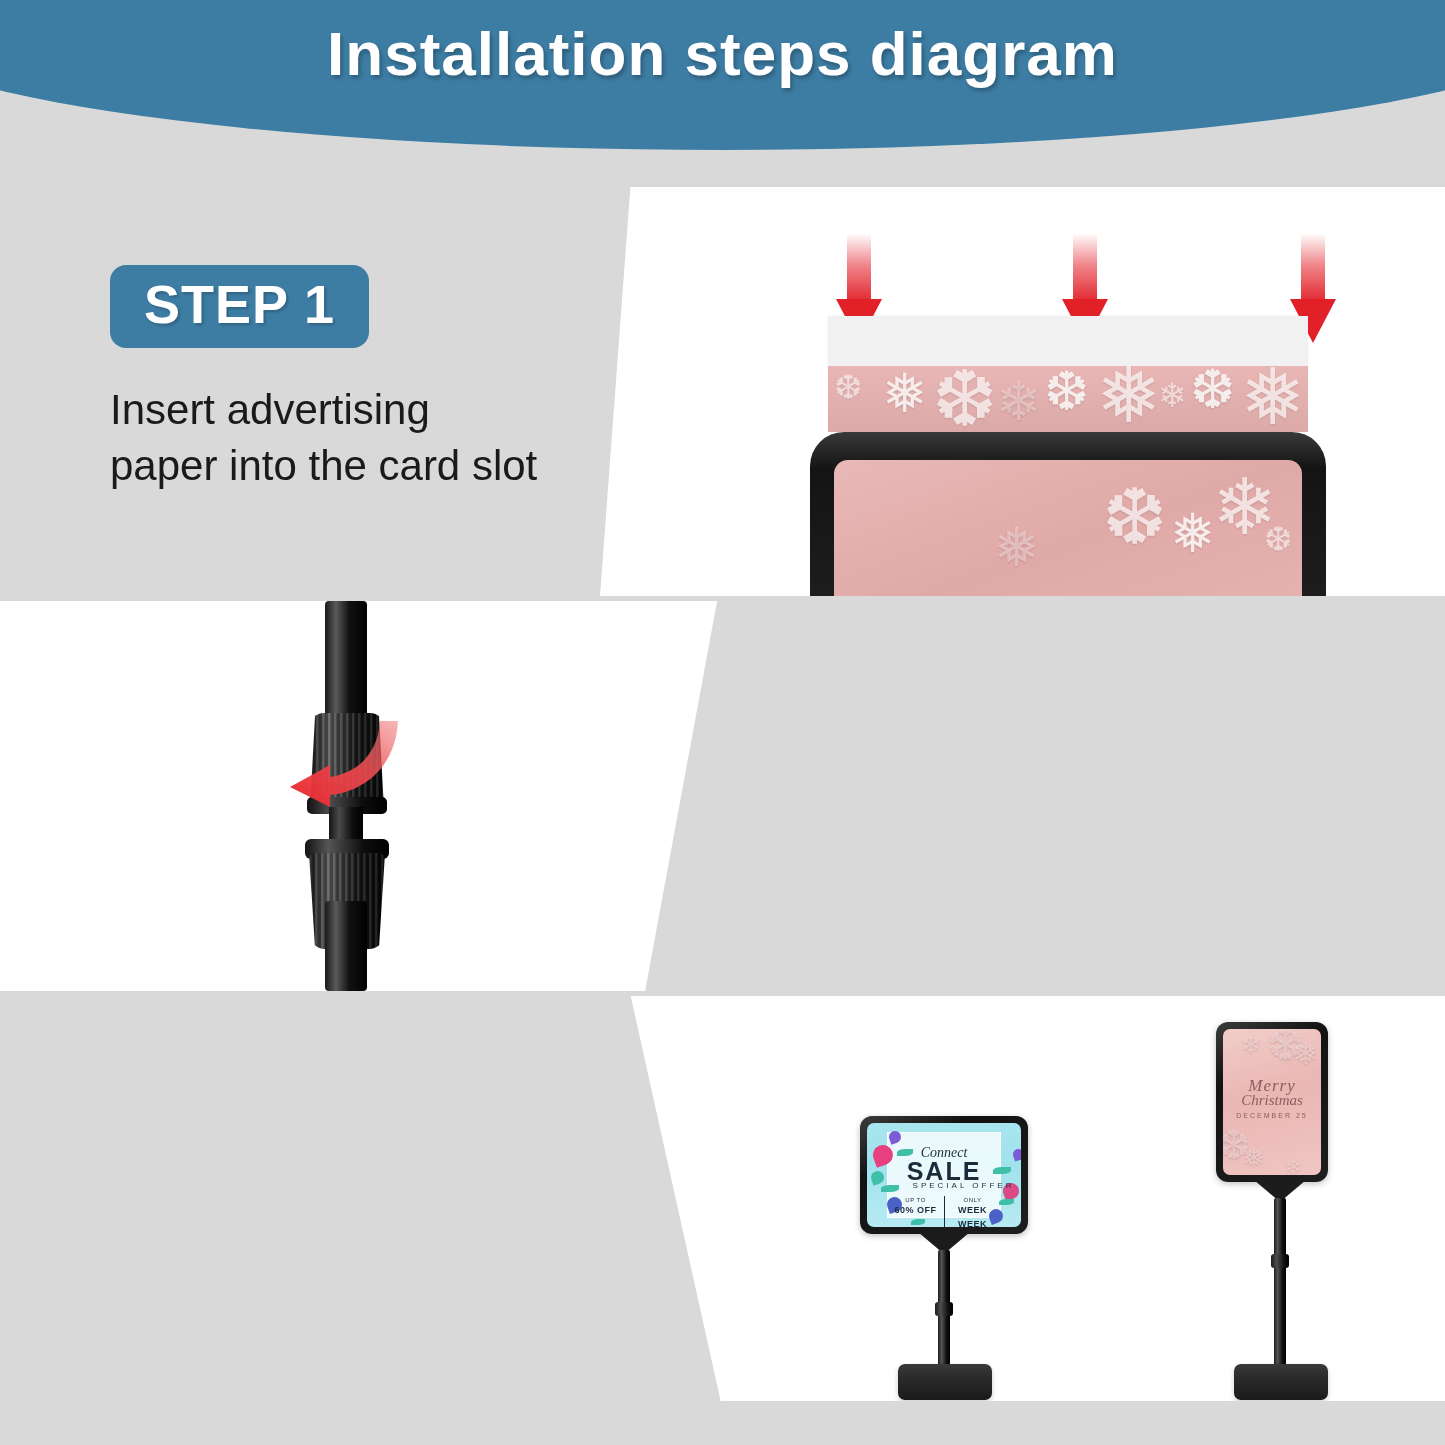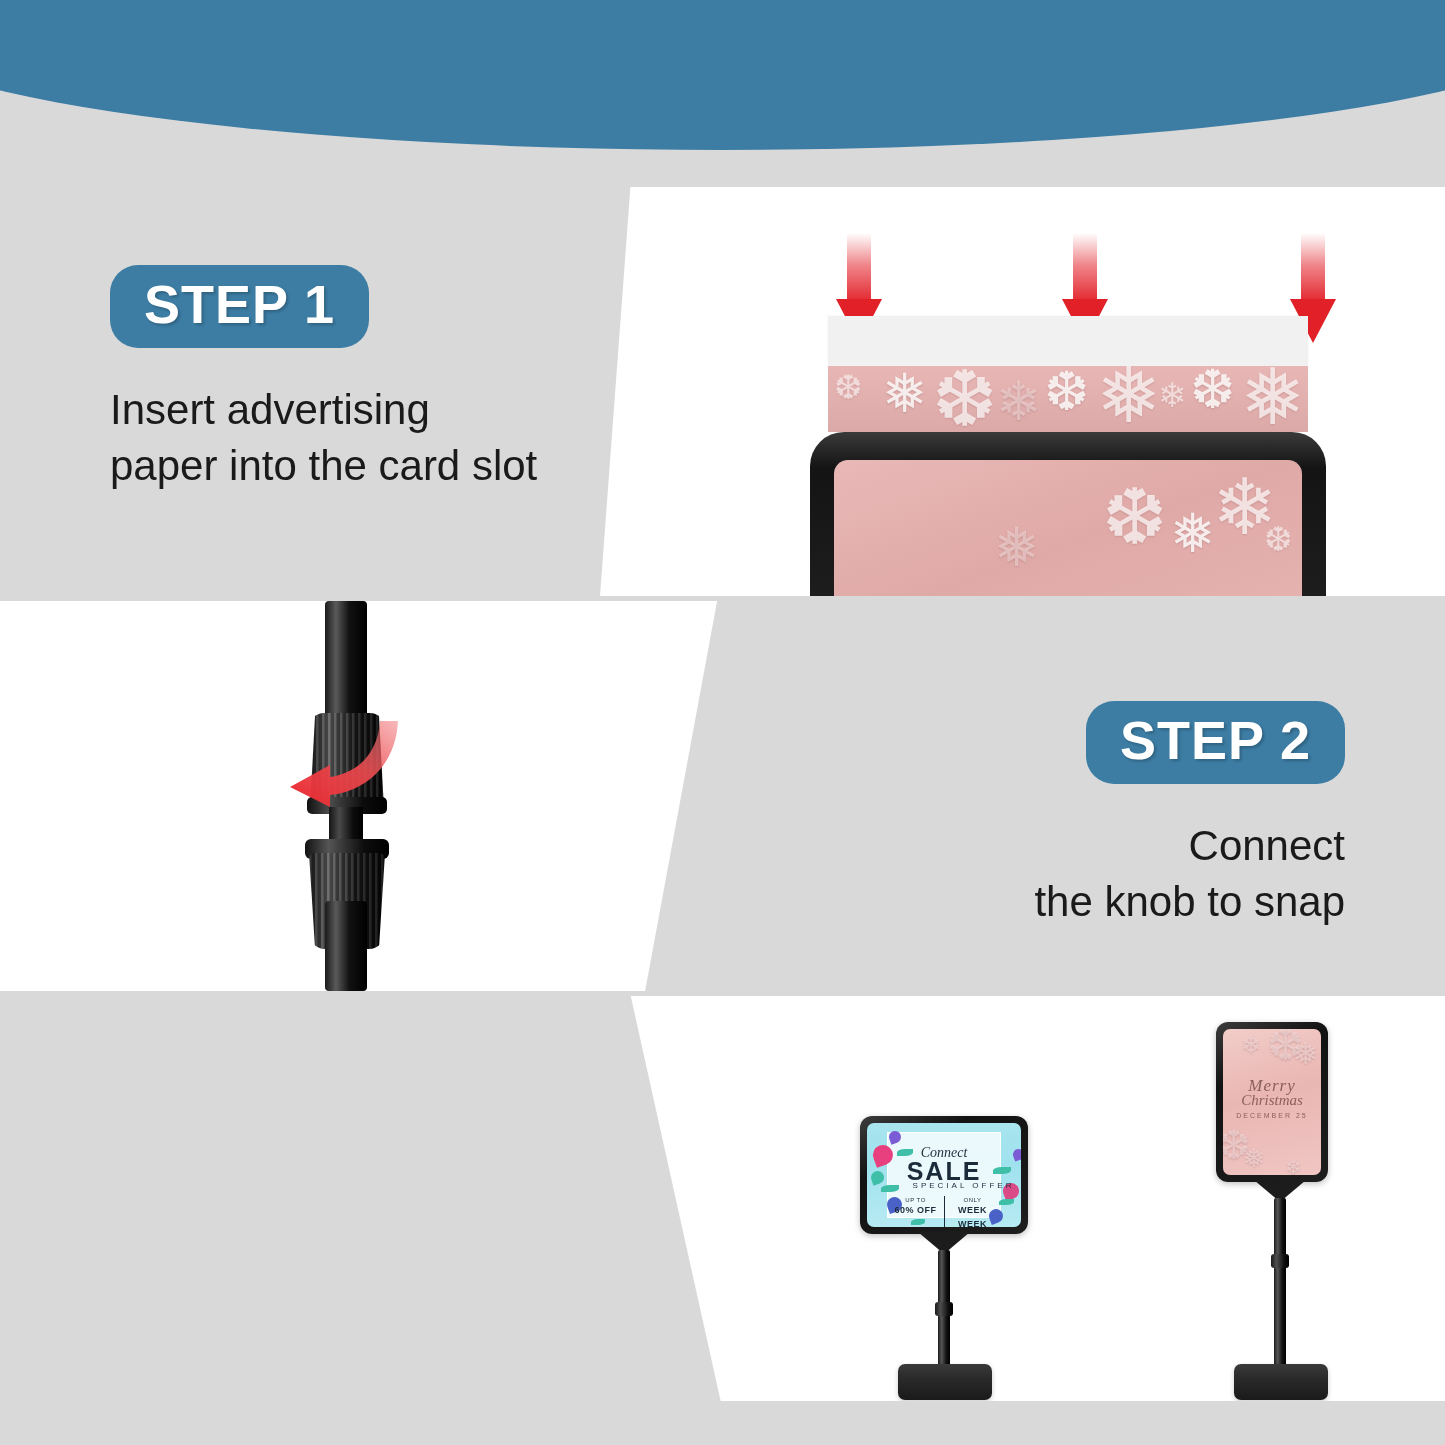--- a/index.html
+++ b/index.html
@@ -84,21 +84,21 @@
   
   .step-block { position: absolute; }
   .badge {
     display: inline-block;
     background: #3d7da4;
     color: #ffffff;
     font-size: 54px;
     font-weight: bold;
     letter-spacing: 1px;
     padding: 12px 34px 16px 34px;
-    border-radius: 28px;
+    border-radius: 16px;
     text-shadow: 2px 2px 3px rgba(0,0,0,0.22);
     line-height: 1.02;
     white-space: nowrap;
   }
   .desc {
     color: #1a1a1a;
     font-size: 42px;
     line-height: 1.32;
     margin-top: 34px;
     white-space: pre-line;
@@ -334,20 +334,21 @@
     box-shadow: 0 2px 5px rgba(0,0,0,0.2);
   }
 </style>
 </head>
 <body>
 
 <div id="page">
 
   <div class="header">
     <div class="header-shape"></div>
+    <div class="header-title">Installation steps diagram</div>
   </div>
 
   <div class="row" id="row1">
 
     <div class="step-block" id="step1-block">
       <div class="badge">STEP 1</div>
       <div class="desc">Insert advertising
 paper into the card slot</div>
     </div>
 
@@ -413,25 +414,20 @@
               <stop offset="45%" stop-color="#ee4b50" stop-opacity="0.9"></stop>
               <stop offset="100%" stop-color="#e8262e"></stop>
             </linearGradient>
           </defs>
           <path d="M138 22 C136 64 108 92 70 96 L70 108 L30 88 L70 66 L70 78 C98 74 118 54 120 22 Z" fill="url(#swirlGrad)"></path>
         </svg>
       </div>
 
     </div>
 
-    <div class="step-block" id="step2-block">
-      <div class="badge">STEP 2</div>
-      <div class="desc">Connect
-the knob to snap</div>
-    </div>
 
   </div>
 
   <div class="row" id="row3">
 
     <div class="step-block" id="step3-block">
     </div>
 
     <div class="panel" id="panel3">
 

